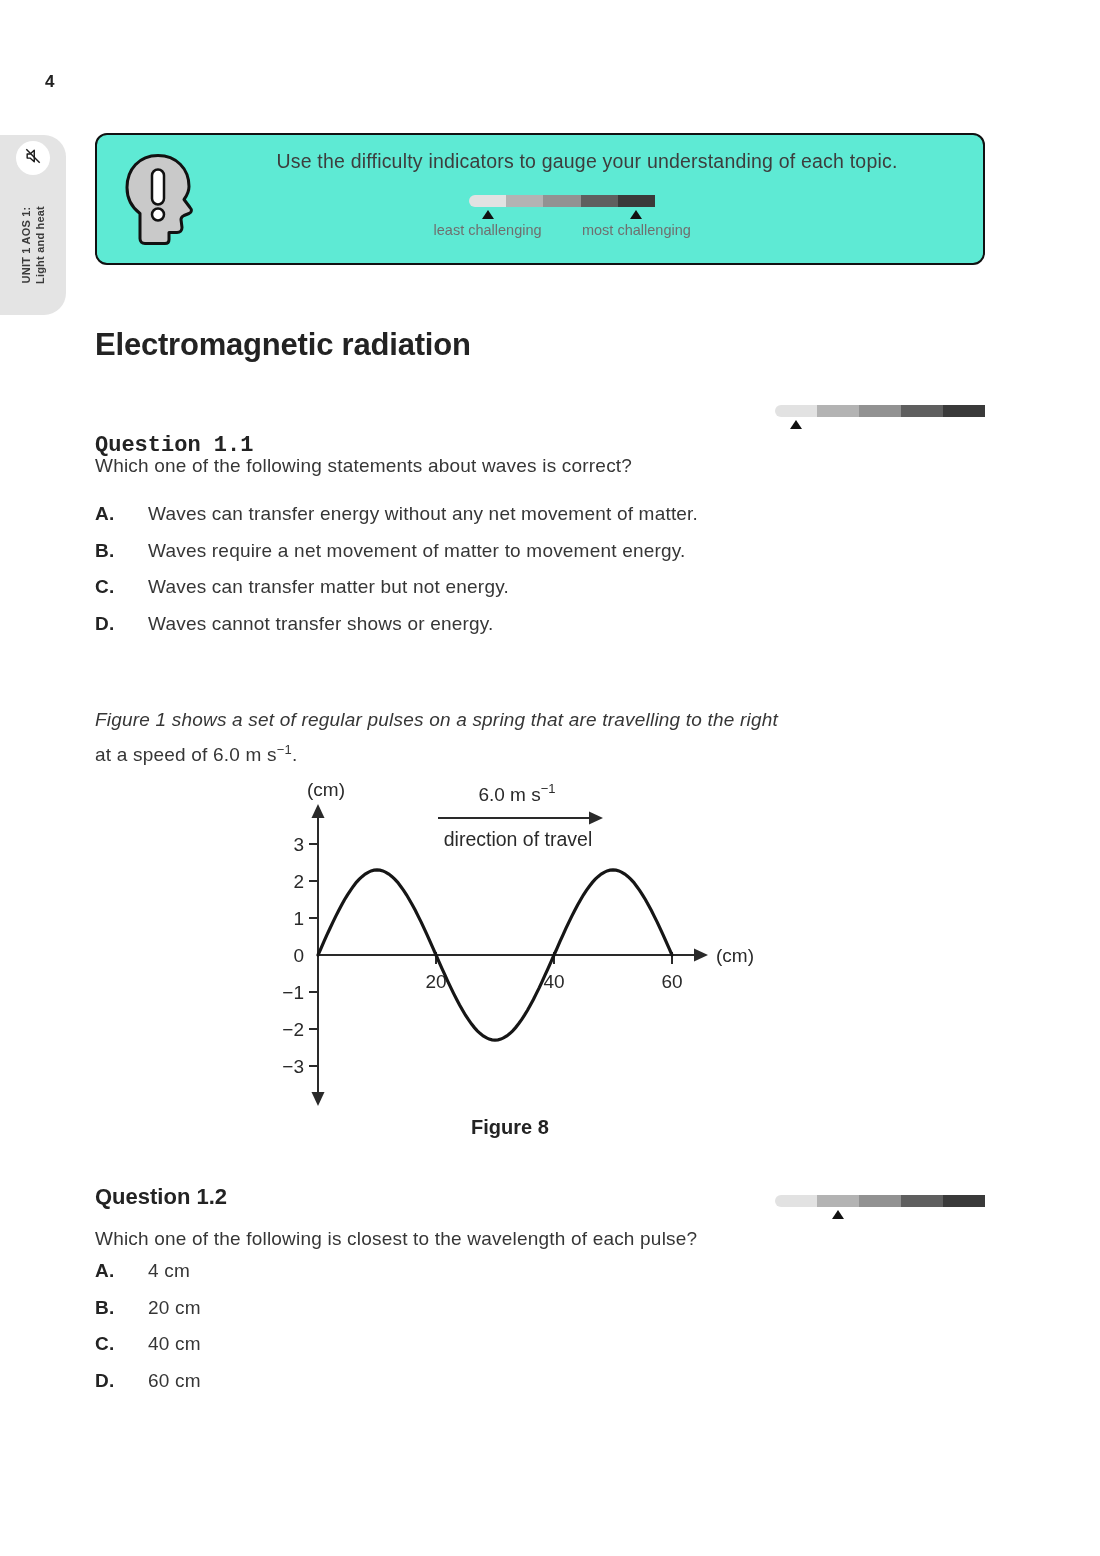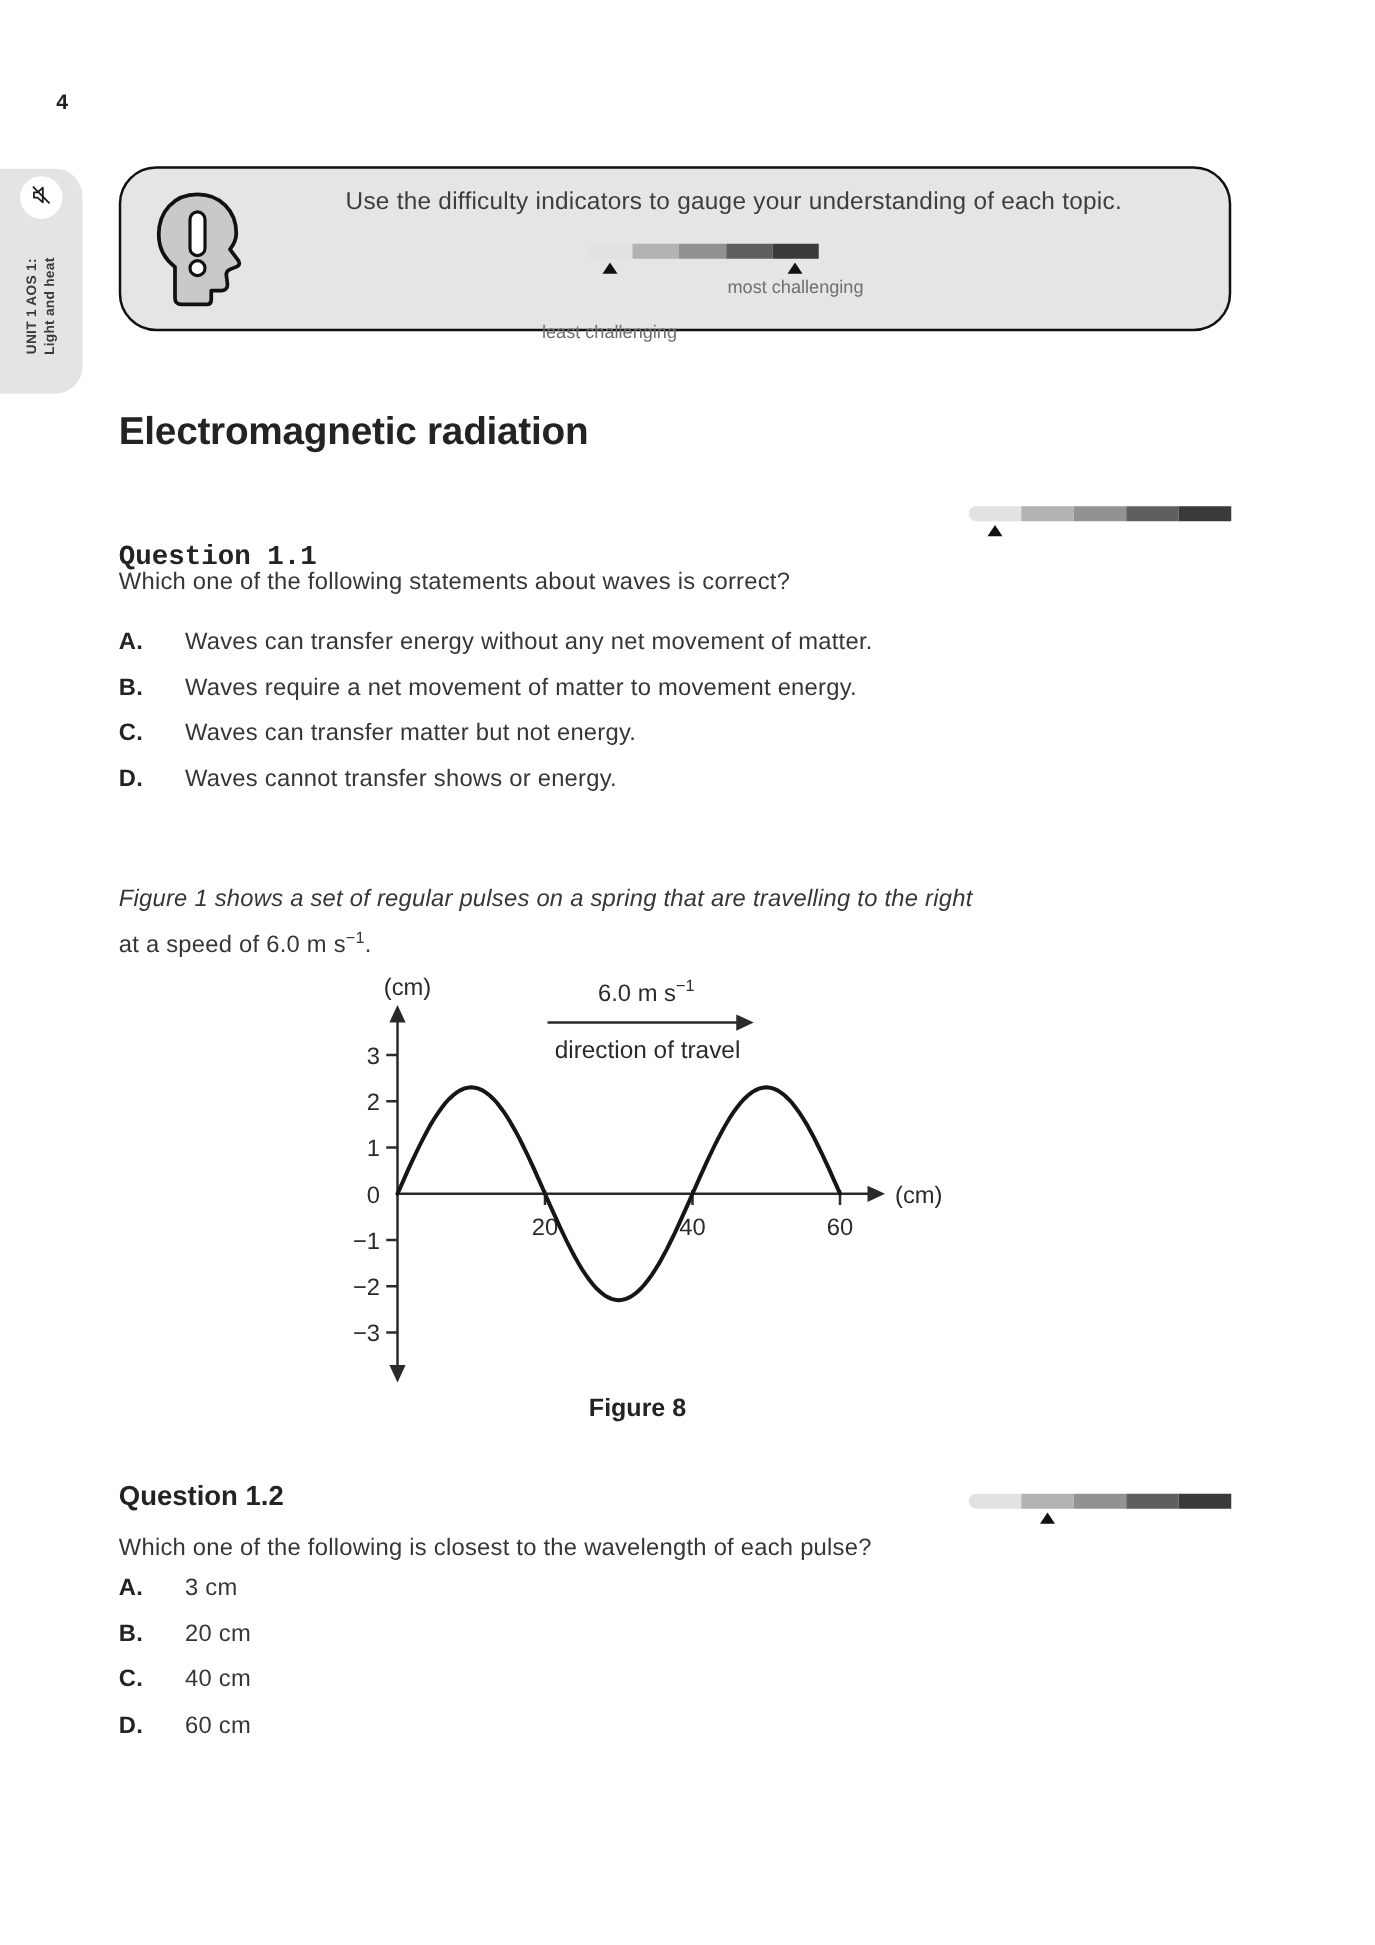--- a/index.html
+++ b/index.html
@@ -13,21 +13,21 @@
   .tab{left:0;top:135px;width:66px;height:180px;background:#e4e4e4;border-radius:0 22px 22px 0;
        display:flex;flex-direction:column;align-items:center;}
   .tab-circle{margin-top:6px;width:34px;height:34px;background:#fff;border-radius:50%;
        display:flex;align-items:center;justify-content:center;}
   .tab-label-wrap{flex:1;display:flex;align-items:center;justify-content:center;}
   .tab-label{transform:rotate(-90deg);white-space:nowrap;text-align:center;font-size:11px;
        font-weight:600;line-height:14px;color:#3a3a3a;letter-spacing:.2px;}
 
   
   .callout{left:95px;top:133px;width:890px;height:132px;border:2.5px solid #111;
-       border-radius:30px;box-sizing:border-box;background:#e5e5e5;}
+       border-radius:12px;box-sizing:border-box;background:#5eead4;}
   .head-icon{position:absolute;left:24px;top:17px;}
   .callout-text{position:absolute;left:112px;right:18px;top:15px;text-align:center;
        font-size:19.5px;color:#3d3d3d;letter-spacing:.2px;}
   .scale-wrap{position:absolute;left:372px;top:60px;width:186px;}
   .scale-label{position:absolute;top:27px;transform:translateX(-50%);font-size:14.5px;
        color:#6f6f6f;white-space:nowrap;}
 
   
   .diffbar{display:flex;height:12px;border-radius:7px;position:relative;}
   .diff-seg{flex:1;}
@@ -83,21 +83,21 @@
     <div class="scale-wrap">
       <div class="diffbar">
           <div class="diff-seg" style="background: rgb(226, 226, 226);"></div>
           <div class="diff-seg" style="background: rgb(179, 179, 179);"></div>
           <div class="diff-seg" style="background: rgb(146, 146, 146);"></div>
           <div class="diff-seg" style="background: rgb(95, 95, 95);"></div>
           <div class="diff-seg" style="background: rgb(58, 58, 58);"></div>
           <div class="diff-marker" style="left: 10%;"></div>
           <div class="diff-marker" style="left: 90%;"></div>
         </div>
-      <span class="scale-label" style="left:10%;margin-top:36px;">least challenging</span>
+      <span class="scale-label" style="left:10%;">least challenging</span>
       <span class="scale-label" style="left:90%;">most challenging</span>
     </div>
   </div>
 
   <h1 class="abs" style="left:95px;top:327px;">Electromagnetic radiation</h1>
 
   <h2 class="abs" style="left:95px;top:433px;font-family:Liberation Mono, monospace;">Question 1.1</h2>
   <div class="abs diffbar qbar" style="top:405px;">
       <div class="diff-seg" style="background: rgb(226, 226, 226);"></div>
       <div class="diff-seg" style="background: rgb(179, 179, 179);"></div>
@@ -171,21 +171,21 @@
       <div class="diff-seg" style="background: rgb(179, 179, 179);"></div>
       <div class="diff-seg" style="background: rgb(146, 146, 146);"></div>
       <div class="diff-seg" style="background: rgb(95, 95, 95);"></div>
       <div class="diff-seg" style="background: rgb(58, 58, 58);"></div>
       <div class="diff-marker" style="left: 30%;"></div>
     </div>
   <div class="abs body-text" style="left:95px;top:1228px;">Which one of the following is closest to the wavelength of each pulse?</div>
 
   <div class="abs body-text opt-row" style="left:95px;top:1260px;">
     <span class="opt-letter">A.</span>
-    <span>3 cm</span>
+    <span>4 cm</span>
   </div>
   <div class="abs body-text opt-row" style="left:95px;top:1297px;">
     <span class="opt-letter">B.</span>
     <span>20 cm</span>
   </div>
   <div class="abs body-text opt-row" style="left:95px;top:1333px;">
     <span class="opt-letter">C.</span>
     <span>40 cm</span>
   </div>
   <div class="abs body-text opt-row" style="left:95px;top:1370px;">

